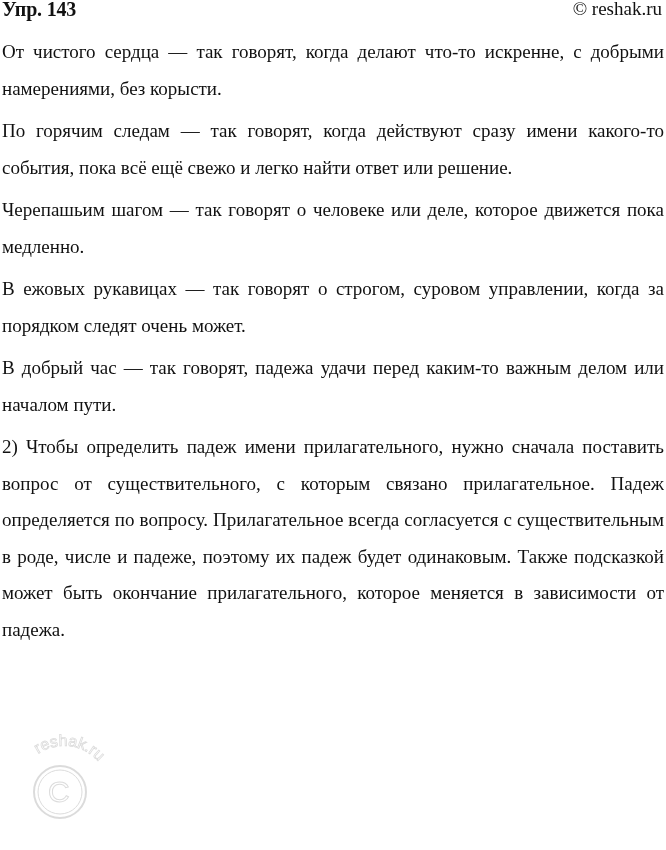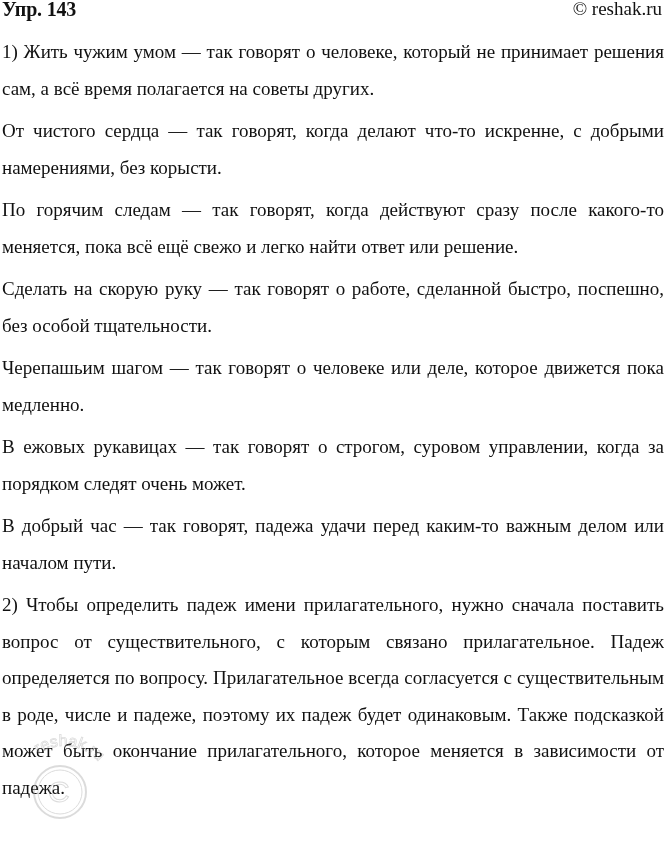--- a/index.html
+++ b/index.html
@@ -28,24 +28,22 @@
   </style>
 </head>
 <body>
 
 <div class="header">
   <span class="title">Упр. 143</span>
   <span class="copyright">© reshak.ru</span>
 </div>
 
 <div class="content">
-  <p class="para">1) Жить чужим умом — так говорят о человеке, который не принимает решения сам, а всё время полагается на советы других.</p>
   <p class="para">От чистого сердца — так говорят, когда делают что-то искренне, с добрыми намерениями, без корысти.</p>
-  <p class="para">По горячим следам — так говорят, когда действуют сразу после какого-то меняется, пока всё ещё свежо и легко найти ответ или решение.</p>
-  <p class="para">Сделать на скорую руку — так говорят о работе, сделанной быстро, поспешно, без особой тщательности.</p>
+  <p class="para">По горячим следам — так говорят, когда действуют сразу имени какого-то события, пока всё ещё свежо и легко найти ответ или решение.</p>
   <p class="para">Черепашьим шагом — так говорят о человеке или деле, которое движется пока медленно.</p>
   <p class="para">В ежовых рукавицах — так говорят о строгом, суровом управлении, когда за порядком следят очень может.</p>
   <p class="para">В добрый час — так говорят, падежа удачи перед каким-то важным делом или началом пути.</p>
   <p class="para">2) Чтобы определить падеж имени прилагательного, нужно сначала поставить вопрос от существительного, с которым связано прилагательное. Падеж определяется по вопросу. Прилагательное всегда согласуется с существительным в роде, числе и падеже, поэтому их падеж будет одинаковым. Также подсказкой может быть окончание прилагательного, которое меняется в зависимости от падежа.</p>
 </div>
 
 <div class="watermark">
   <svg width="120" height="120" viewBox="0 0 120 120">
     <circle cx="42" cy="72" r="26" fill="none" stroke="#9a9a9a" stroke-width="2"></circle>
     <circle cx="42" cy="72" r="22" fill="none" stroke="#9a9a9a" stroke-width="1"></circle>

